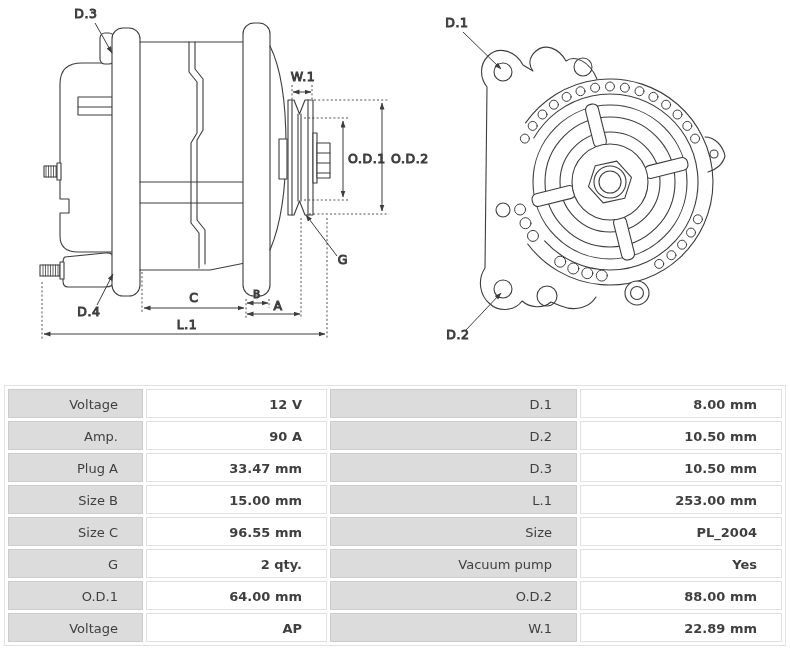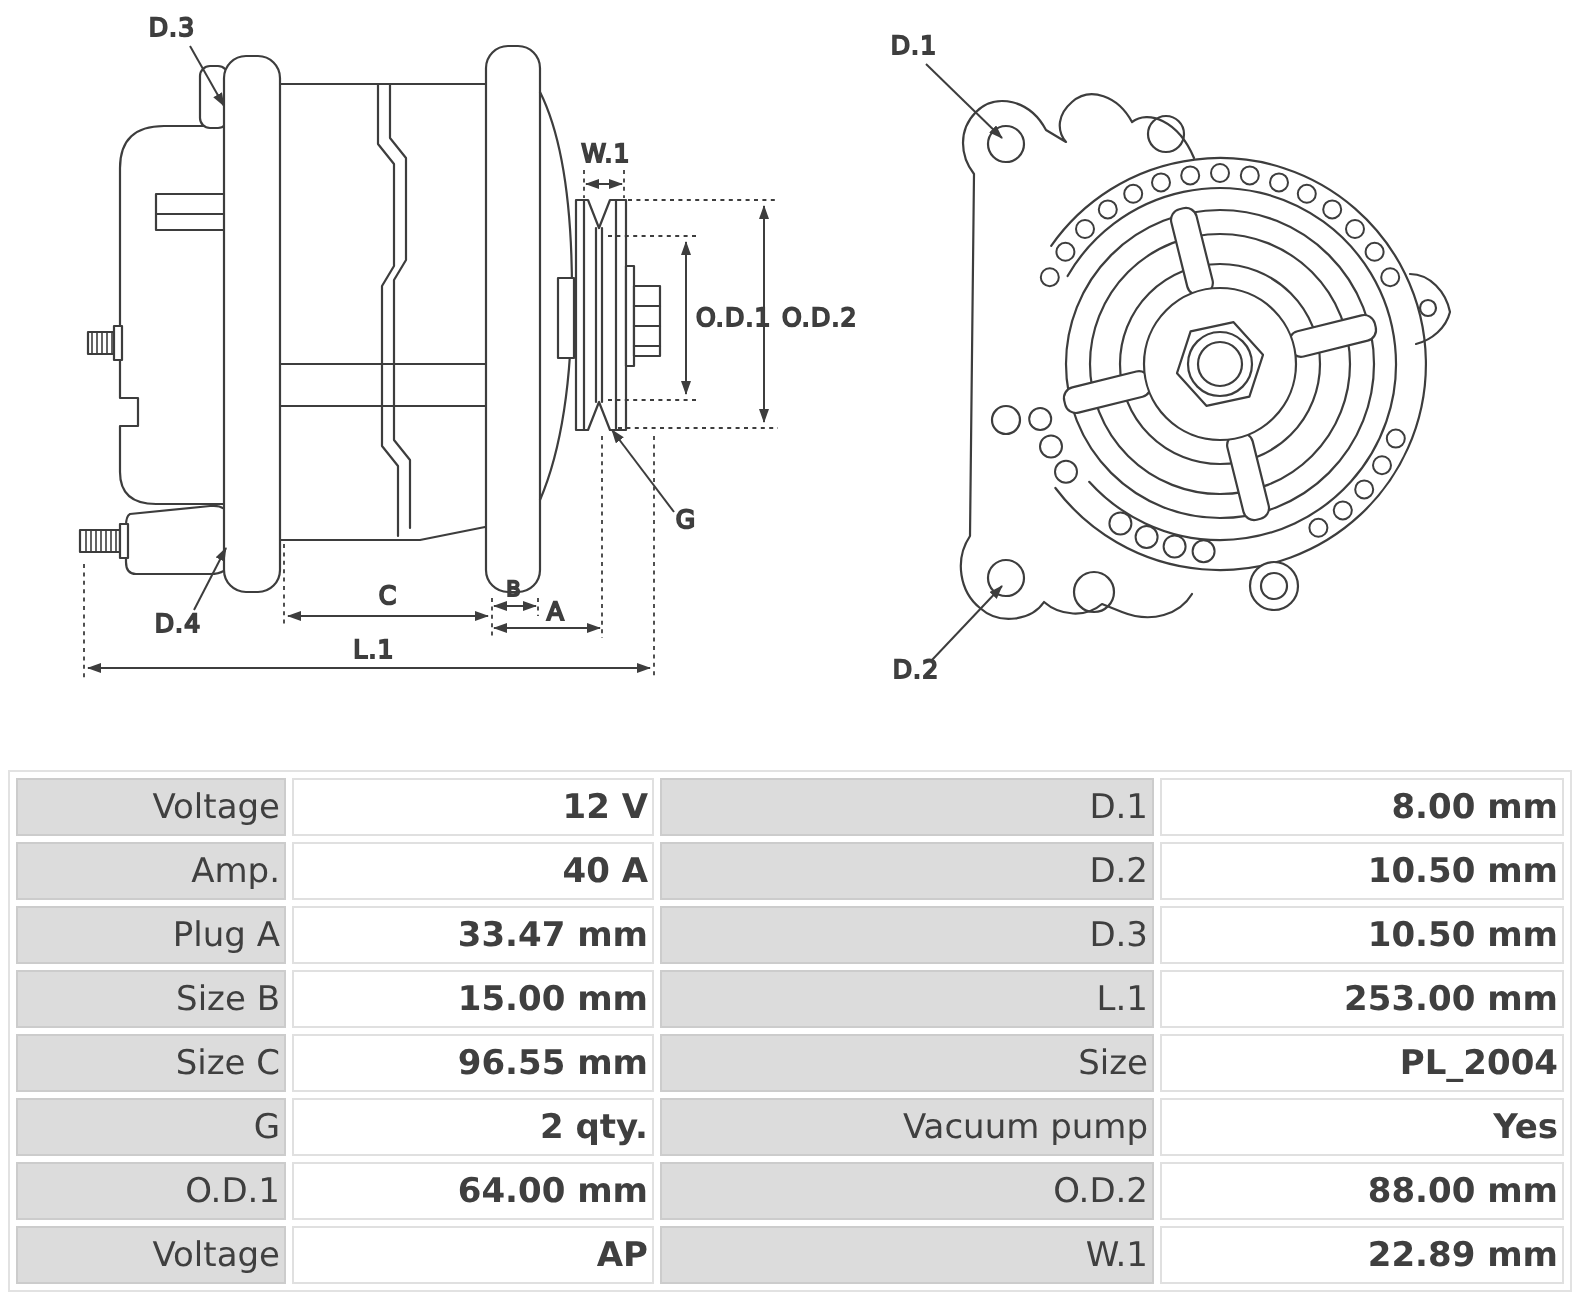--- a/index.html
+++ b/index.html
@@ -6,22 +6,22 @@
   .page{position:relative;width:790px;height:653px;background:#fff;overflow:hidden;
         font-family:"DejaVu Sans","Liberation Sans",sans-serif;}
   .drawing{display:block;}
   svg text{font-family:"DejaVu Sans","Liberation Sans",sans-serif;
            font-size:12.5px;fill:#4a4a4a;letter-spacing:.6px;}
   svg text.small{font-size:10.5px;}
 
   .spec-table{margin:5px 0 0 4px;width:774px;border:1px solid #e2e2e2;background:#fff;
               padding:3px;display:grid;grid-template-columns:135px 181px 247px 202px;gap:3px;}
   .trow{display:contents;}
-  .cell{height:29px;line-height:29px;font-size:17px;color:#3f3f3f;
-        text-align:right;padding-right:2px;box-sizing:border-box;overflow:hidden;}
+  .cell{height:29px;line-height:29px;font-size:13px;color:#3f3f3f;
+        text-align:right;padding-right:24px;box-sizing:border-box;overflow:hidden;}
   .cell.lbl{background:#dcdcdc;border:1px solid #cccccc;}
   .cell.val{background:#ffffff;border:1px solid #e0e0e0;font-weight:bold;}
 </style>
 </head>
 <body>
 
 <div class="page">
 
   <svg class="drawing" width="790" height="380" viewBox="0 0 790 380">
     <defs>
@@ -196,21 +196,21 @@
     <g stroke="#3d3d3d" fill="none" stroke-width="1">
       <line x1="463" y1="32" x2="501" y2="69" marker-end="url(#ah)"></line>
       <line x1="466" y1="330" x2="501" y2="293" marker-end="url(#ah)"></line>
       <text x="457" y="27" text-anchor="middle">D.1</text>
       <text x="458" y="339" text-anchor="middle">D.2</text>
     </g>
   </svg>
 
   <div class="spec-table" id="spec-table">
       <div class="trow"><div class="cell lbl">Voltage</div><div class="cell val">12 V</div><div class="cell lbl">D.1</div><div class="cell val">8.00 mm</div></div>
-      <div class="trow"><div class="cell lbl">Amp.</div><div class="cell val">40 A</div><div class="cell lbl">D.2</div><div class="cell val">10.50 mm</div></div>
+      <div class="trow"><div class="cell lbl">Amp.</div><div class="cell val">90 A</div><div class="cell lbl">D.2</div><div class="cell val">10.50 mm</div></div>
       <div class="trow"><div class="cell lbl">Plug A</div><div class="cell val">33.47 mm</div><div class="cell lbl">D.3</div><div class="cell val">10.50 mm</div></div>
       <div class="trow"><div class="cell lbl">Size B</div><div class="cell val">15.00 mm</div><div class="cell lbl">L.1</div><div class="cell val">253.00 mm</div></div>
       <div class="trow"><div class="cell lbl">Size C</div><div class="cell val">96.55 mm</div><div class="cell lbl">Size</div><div class="cell val">PL_2004</div></div>
       <div class="trow"><div class="cell lbl">G</div><div class="cell val">2 qty.</div><div class="cell lbl">Vacuum pump</div><div class="cell val">Yes</div></div>
       <div class="trow"><div class="cell lbl">O.D.1</div><div class="cell val">64.00 mm</div><div class="cell lbl">O.D.2</div><div class="cell val">88.00 mm</div></div>
       <div class="trow"><div class="cell lbl">Voltage</div><div class="cell val">AP</div><div class="cell lbl">W.1</div><div class="cell val">22.89 mm</div></div>
     </div>
 
 </div>
 

